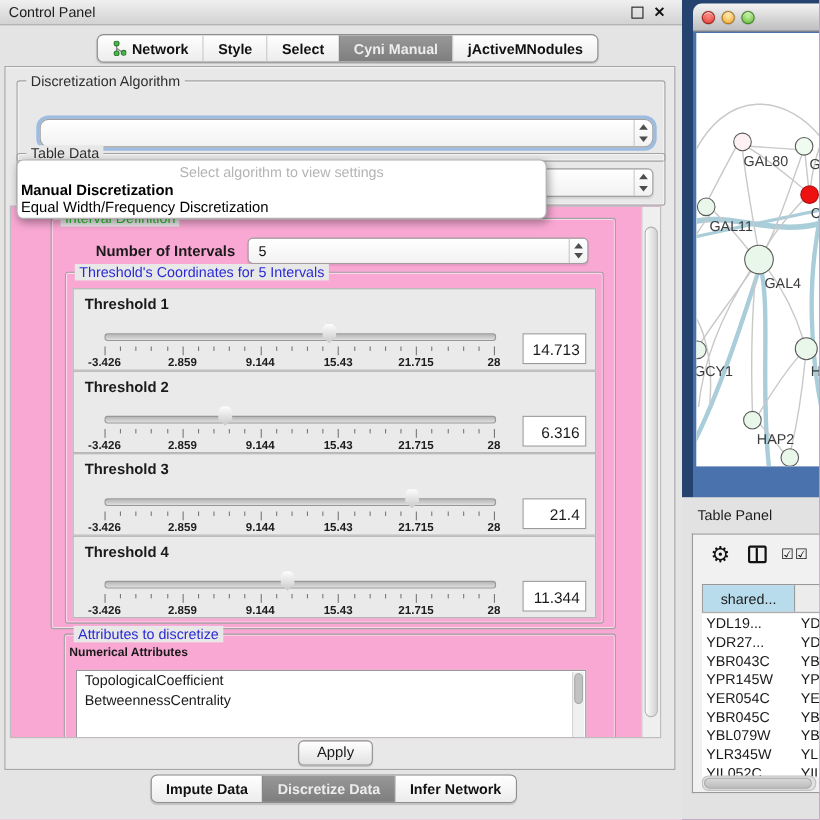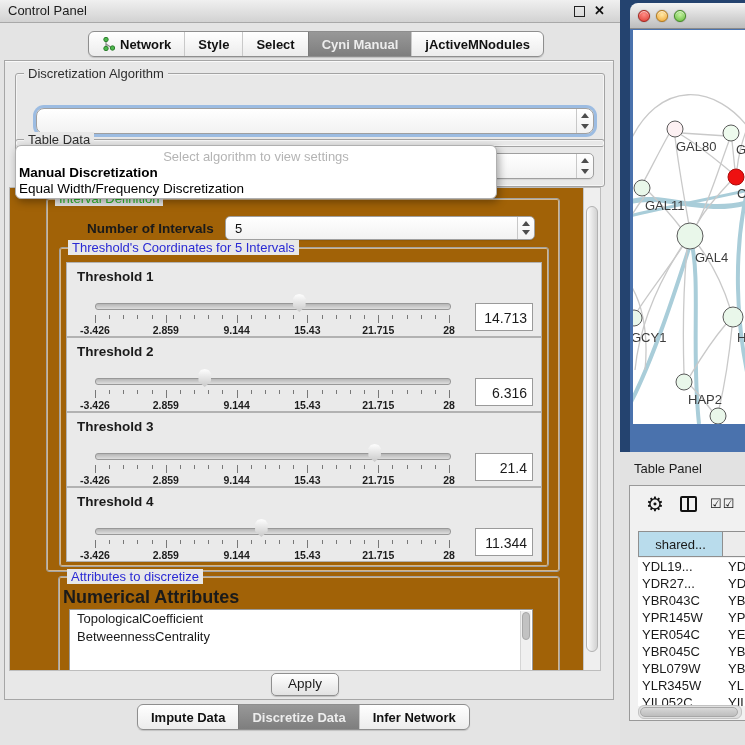--- a/index.html
+++ b/index.html
@@ -39,21 +39,21 @@
   .algo-combo{left:20px;top:34px;width:556px;height:24px;border-radius:8px;
               box-shadow:0 0 0 3px rgba(105,158,222,.6)}
   
   .popup{position:absolute;left:10px;top:84px;width:480px;height:52px;background:#ffffff;z-index:40;
          border:1px solid #b0b0b0;border-radius:6px;box-shadow:2px 3px 8px rgba(0,0,0,.35);overflow:hidden}
   .popup .ph{display:block;text-align:center;color:#b4b4b4;font-size:13px;line-height:17px;margin-top:2px}
   .popup .opt{display:block;font-size:13.5px;line-height:16px;padding-left:3px;color:#000;cursor:pointer}
   .popup .opt.hl{font-weight:bold}
   
   .scrollpane{position:absolute;left:4px;top:126px;width:590px;height:482px;border:1px solid #bdbdbd;
-              background:#a16207;overflow:hidden}
+              background:#f9a8d4;overflow:hidden}
   .viewport{position:absolute;left:0;top:0;right:16px;bottom:0;overflow:hidden}
   .vsb{position:absolute;right:0;top:0;bottom:0;width:16px;background:#efefef;border-left:1px solid #c6c6c6}
   .vsb .thumb-v{position:absolute;left:2px;right:2px;top:18px;height:444px;border-radius:7px;
                 background:linear-gradient(90deg,#fdfdfd,#d2d2d2);border:1px solid #b2b2b2;cursor:pointer}
   
   .noi-label{position:absolute;left:40px;top:22px;font-weight:bold;font-size:13.5px}
   
   .th-panel{position:absolute;left:6px;width:474px;height:73px;background:#eaeaea;border:1px solid #b2b2b2}
   .th-label{position:absolute;left:10px;top:6px;font-weight:bold;font-size:13.5px}
   .rail{position:absolute;left:28px;top:0;width:354px;height:73px}
@@ -64,21 +64,21 @@
          clip-path:polygon(50% 100%,8% 68%,8% 24%,24% 6%,50% 0,76% 6%,92% 24%,92% 68%);
          filter:drop-shadow(0 0 1px #777)}
   .ticks{position:absolute;left:0;top:52px;width:100%;height:9px}
   .tick{position:absolute;top:0;width:1px;height:4px;background:#787878}
   .tick.major{height:8px}
   .ticklabels{position:absolute;left:0;top:61px;width:100%;height:11px}
   .ticklab{position:absolute;transform:translateX(-50%);font-size:10.5px;font-weight:bold;color:#1d1d1d;white-space:nowrap}
   .value-box{position:absolute;right:8px;top:40px;width:58px;height:28px;background:#fff;border:1px solid #9a9a9a;
              font-size:14px;text-align:right;line-height:28px;padding-right:5px;box-sizing:border-box}
   
-  .attr-title{position:absolute;left:4px;top:10px;font-weight:bold;font-size:18px}
+  .attr-title{position:absolute;left:4px;top:10px;font-weight:bold;font-size:11px}
   .attr-list{position:absolute;left:10px;top:32px;width:462px;height:120px;background:#fff;border:1px solid #9a9a9a;overflow:hidden}
   .attr-item{font-size:13px;line-height:18px;padding-left:7px;cursor:pointer}
   .list-sb{position:absolute;right:1px;top:1px;width:10px;bottom:1px;background:#f0f0f0;border-left:1px solid #d5d5d5}
   .list-sb .thumb-v2{position:absolute;left:1px;right:1px;top:1px;height:26px;border-radius:5px;background:#c2c2c2;border:1px solid #a8a8a8}
   
   .apply-btn{position:absolute;left:266px;top:612px;width:66px;height:21px;border:1px solid #8f8f8f;border-radius:5px;
              background:linear-gradient(#ffffff,#e2e2e2);font-size:13.5px;text-align:center;line-height:20px;cursor:pointer;
              box-shadow:0 1px 1px rgba(0,0,0,.18)}
   .bottom-tabbar{position:absolute;left:137px;top:704px;height:24px;display:flex;
           border:1px solid #8e8e8e;border-radius:6px;overflow:hidden;background:linear-gradient(#ffffff,#ececec);

